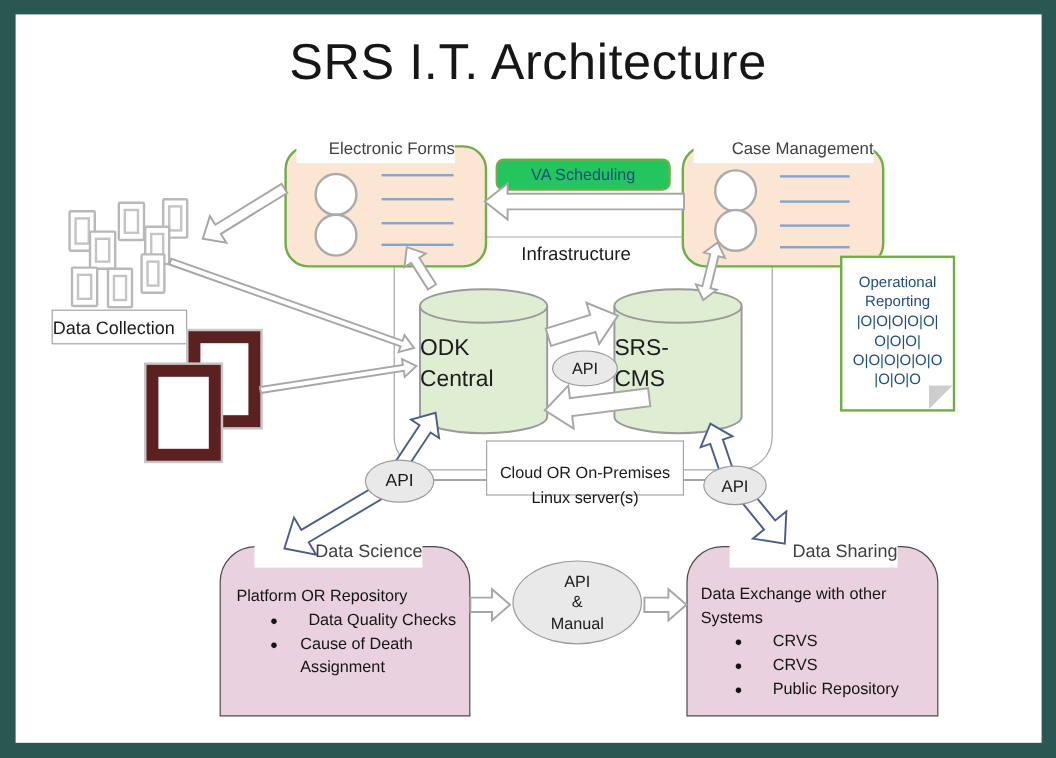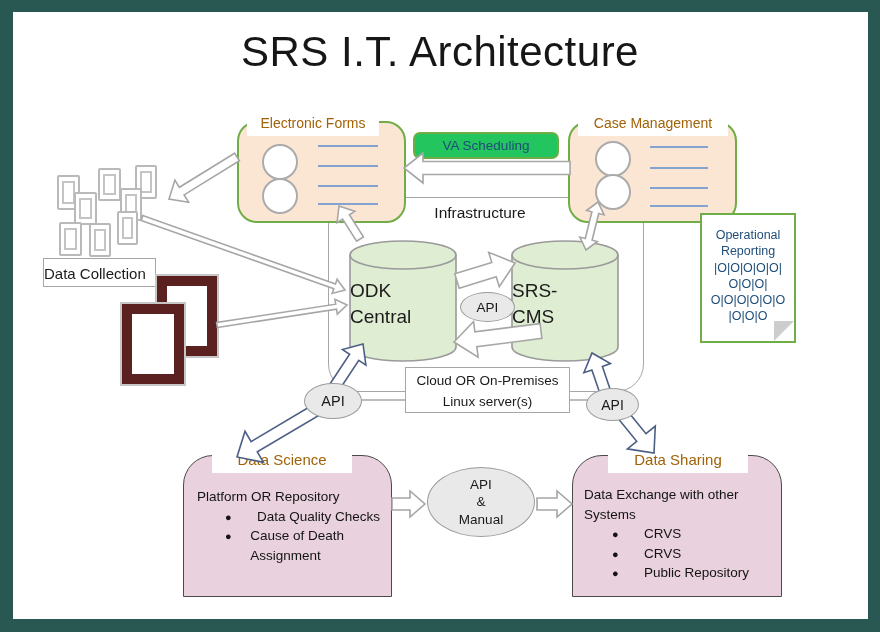--- a/index.html
+++ b/index.html
@@ -4,41 +4,41 @@
 <style>
   html,body{margin:0;padding:0;}
   .frame{position:relative;width:880px;height:632px;background:#295852;font-family:"Liberation Sans",sans-serif;overflow:hidden;}
   .canvas{position:absolute;left:13px;top:12px;right:12px;bottom:13px;background:#ffffff;}
   .title{position:absolute;left:0;top:28px;width:880px;text-align:center;font-size:42px;color:#161616;letter-spacing:.5px;}
   .infra-box{position:absolute;left:328px;top:197px;width:314px;height:193px;border:1.6px solid #a6a6a6;border-radius:28px;}
   .infra-label{position:absolute;left:400px;top:204px;width:160px;text-align:center;font-size:15.5px;color:#1a1a1a;}
   svg.layer{position:absolute;left:0;top:0;}
   
   .formbox{position:absolute;width:165px;height:98px;background:#FBE5D3;border:2px solid #70AD47;border-radius:20px;}
-  .whitelabel{position:absolute;background:#fff;text-align:center;font-size:14px;color:#a16207;line-height:26px;height:26px;}
+  .whitelabel{position:absolute;background:#fff;text-align:right;font-size:14px;color:#404040;line-height:26px;height:26px;}
   .circ{position:absolute;width:32px;height:32px;border:2px solid #ababab;border-radius:50%;background:#fff;}
   .bline{position:absolute;height:2px;background:#85A3D1;}
   
   .vabox{position:absolute;left:413px;top:132px;width:142px;height:23px;background:#22c55e;border:2px solid #70AD47;border-radius:7px;
          text-align:center;font-size:13.5px;line-height:23px;color:#1F4E79;}
   
   .note{position:absolute;left:700px;top:213px;width:96px;height:130px;background:#fff;border:2px solid #70AD47;
         color:#1F4E79;font-size:12.5px;text-align:center;line-height:1.3;padding-top:12px;box-sizing:border-box;}
   .fold{position:absolute;right:0;bottom:0;width:20px;height:20px;background:#cdcdcd;clip-path:polygon(0 100%,100% 0,0 0);}
   
   .dclabel{position:absolute;left:43px;top:258px;width:113px;height:29px;background:#fff;border:1.6px solid #a6a6a6;
            text-align:left;font-size:15px;line-height:29px;color:#1a1a1a;box-sizing:border-box;}
   .phone{position:absolute;border:2px solid #b9b9b9;border-radius:2px;background:#fff;}
   .phone:after{content:"";position:absolute;left:3px;right:3px;top:4px;bottom:4px;border:2px solid #c4c4c4;}
   .tablet{position:absolute;background:#fff;border:10px solid #5B2020;box-shadow:0 0 0 2px #c6c6c6;}
   
   .cyl-label{position:absolute;width:106px;text-align:left;font-size:19px;color:#1c1c1c;line-height:1.35;}
   
   .cloud{position:absolute;left:405px;top:367px;width:165px;height:46px;background:#fff;border:1.6px solid #a6a6a6;
-         text-align:center;font-size:13.5px;color:#1a1a1a;line-height:1.55;padding-top:3px;box-sizing:border-box;}
+         text-align:center;font-size:13.5px;color:#1a1a1a;line-height:1.55;padding-top:16px;box-sizing:border-box;}
   
   .api-el{position:absolute;background:#e9e9e9;border:1.6px solid #9b9b9b;border-radius:50%;display:flex;
           align-items:center;justify-content:center;font-size:13.5px;color:#1a1a1a;box-sizing:border-box;}
   
   .pinkbox{position:absolute;width:207px;height:140px;background:#E9D1DD;border:1.6px solid #4a4a4a;border-radius:30px 30px 0 0;}
   .pbody{position:absolute;font-size:13.5px;color:#141414;line-height:1.45;}
   .b-row{display:flex;margin-left:28px;}
   .b-dot{width:32px;}
   .b-dot:before{content:"\25CF";font-size:11px;}
 </style>

